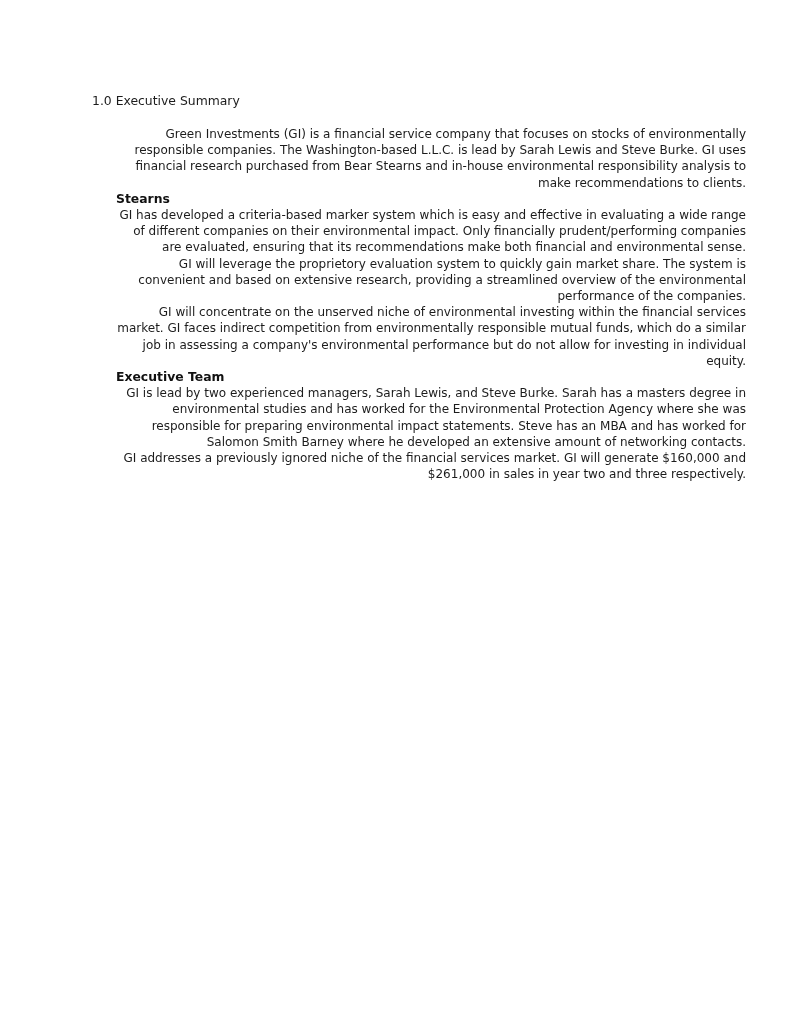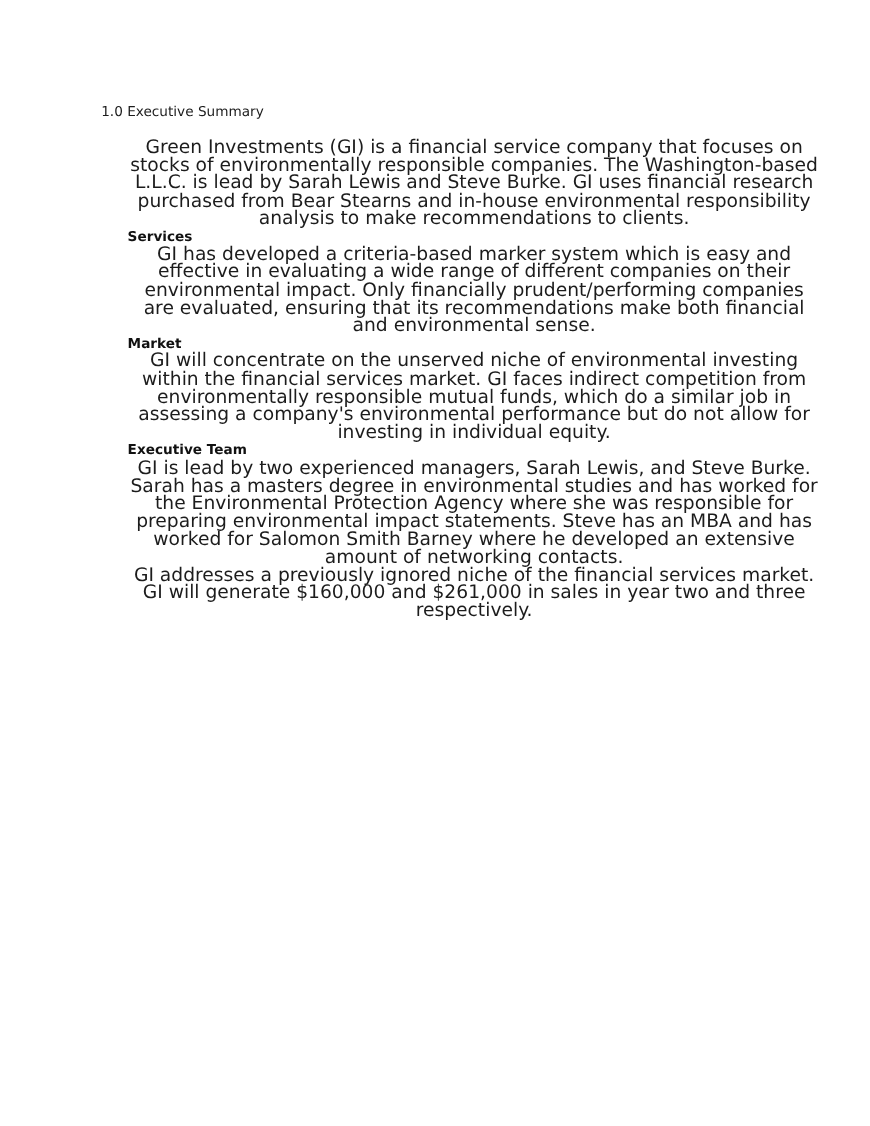--- a/index.html
+++ b/index.html
@@ -31,24 +31,24 @@
   .content-block {
     position: absolute;
     left: 116px;
     top: 126px;
     width: 630px;
   }
 
   p.para {
     margin: 0;
     font-family: "DejaVu Sans", sans-serif;
-    font-size: 17px;
+    font-size: 12px;
     line-height: 16.2px;
     color: #1c1c1c;
-    text-align: center;
+    text-align: right;
   }
 
   h2.sub-heading {
     margin: 0;
     font-family: "DejaVu Sans", sans-serif;
     font-size: 12.4px;
     line-height: 16.2px;
     font-weight: bold;
     color: #111111;
   }
@@ -77,25 +77,25 @@
 <body>
 
 <div class="page">
 
   <div class="section-number-heading">1.0 Executive Summary</div>
 
   <div class="content-block">
 
     <p class="para">Green Investments (GI) is a financial service company that focuses on stocks of environmentally responsible companies. The Washington-based L.L.C. is lead by Sarah Lewis and Steve Burke. GI uses financial research purchased from Bear Stearns and in-house environmental responsibility analysis to make recommendations to clients.</p>
 
-    <h2 class="sub-heading gap-before-section">Services</h2>
+    <h2 class="sub-heading gap-before-section">Stearns</h2>
     <p class="para">GI has developed a criteria-based marker system which is easy and effective in evaluating a wide range of different companies on their environmental impact. Only financially prudent/performing companies are evaluated, ensuring that its recommendations make both financial and environmental sense.</p>
 
+    <p class="para">GI will leverage the proprietory evaluation system to quickly gain market share. The system is convenient and based on extensive research, providing a streamlined overview of the environmental performance of the companies.</p>
 
-    <h2 class="sub-heading gap-before-section">Market</h2>
     <p class="para">GI will concentrate on the unserved niche of environmental investing within the financial services market. GI faces indirect competition from environmentally responsible mutual funds, which do a similar job in assessing a company's environmental performance but do not allow for investing in individual equity.</p>
 
     <h2 class="sub-heading gap-before-section">Executive Team</h2>
     <p class="para">GI is lead by two experienced managers, Sarah Lewis, and Steve Burke. Sarah has a masters degree in environmental studies and has worked for the Environmental Protection Agency where she was responsible for preparing environmental impact statements. Steve has an MBA and has worked for Salomon Smith Barney where he developed an extensive amount of networking contacts.</p>
 
     <p class="para gap-before-para">GI addresses a previously ignored niche of the financial services market. GI will generate $160,000 and $261,000 in sales in year two and three respectively.</p>
 
   </div>
 
   <div class="footer-page-number">Page 1</div>

